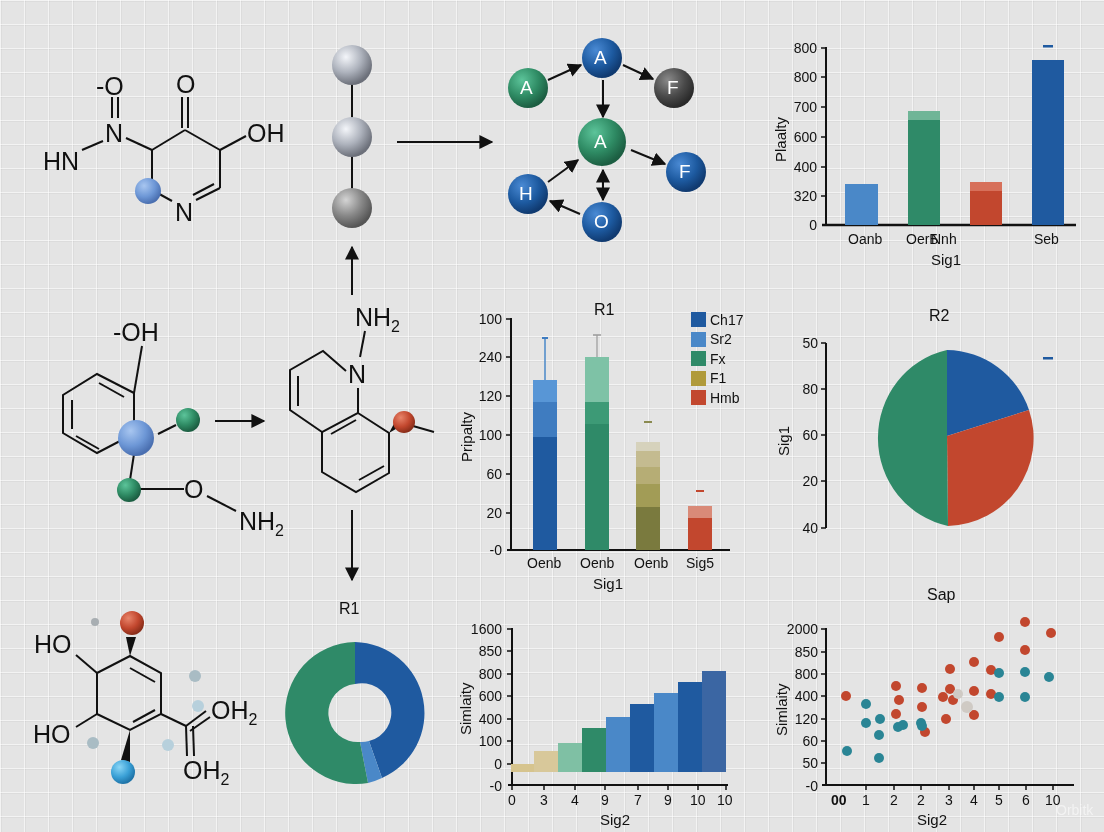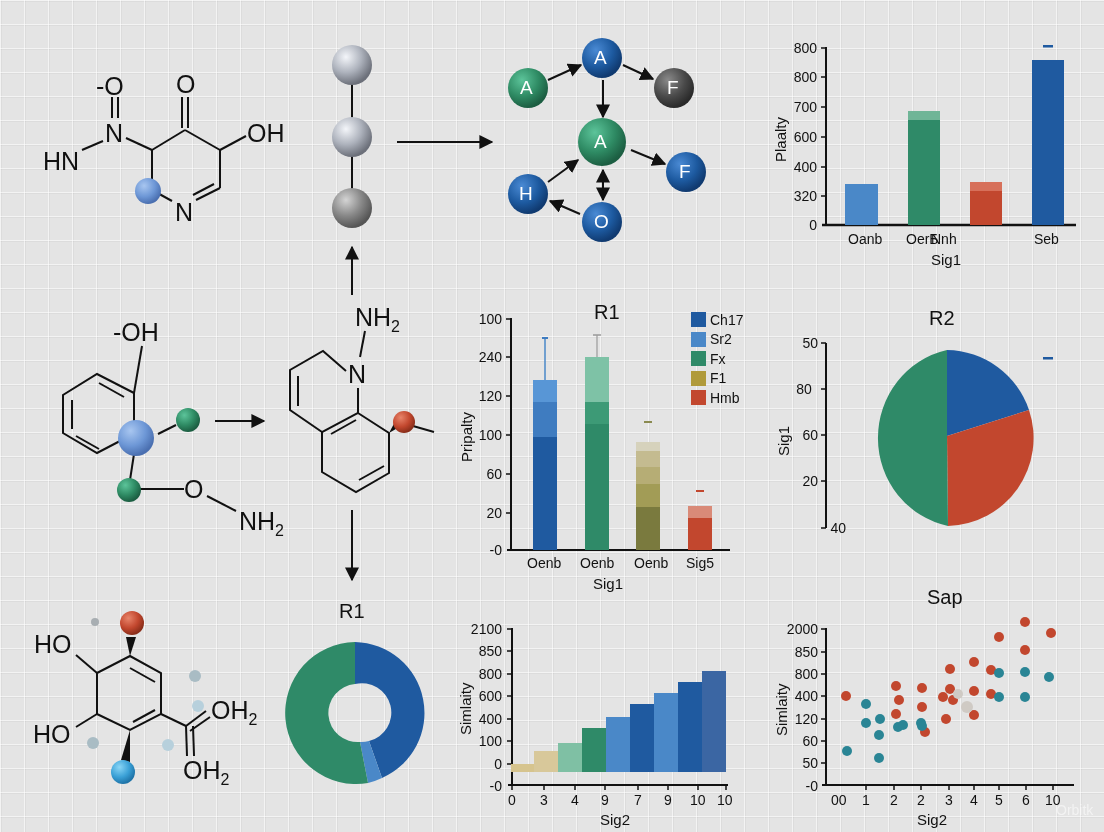--- a/index.html
+++ b/index.html
@@ -16,21 +16,21 @@
     font-family: "Liberation Sans", sans-serif;
     color: #111;
   }
   .abs { position: absolute; }
   svg.full { position: absolute; left: 0; top: 0; }
   .lbl { position: absolute; font-family: "Liberation Sans", sans-serif; color: #111; white-space: nowrap; line-height: 1; }
   .chem { font-size: 25px; }
   .sub { font-size: 16px; vertical-align: -6px; }
   .tick { font-size: 14px; }
   .tickR { text-align: right; }
-  .ctitle { font-size: 20px; }
+  .ctitle { font-size: 16px; }
   .axlbl { font-size: 15px; }
   .rot { transform: rotate(-90deg); transform-origin: left top; }
   .legend-row { display: flex; align-items: center; height: 19.5px; }
   .legend-swatch { width: 15px; height: 15px; margin-right: 4px; }
   .legend-text { font-size: 14px; }
   .watermark { position: absolute; font-size: 14px; color: rgba(255,255,255,0.55); }
 </style>
 </head>
 <body>
 
@@ -422,34 +422,34 @@
       <span class="legend-text">F1</span>
     </div>
   <div class="legend-row">
       <div class="legend-swatch" style="background:#c2472e"></div>
       <span class="legend-text">Hmb</span>
     </div>
 </div>
 
 <div class="lbl ctitle" style="left:929px;top:308px;">R2</div>
 <div class="lbl tick tickR" style="left:790px;top:336px;width:28px;">50</div>
-<div class="lbl tick tickR" style="left:790px;top:382px;width:28px;text-align:center;">80</div>
+<div class="lbl tick tickR" style="left:790px;top:382px;width:28px;">80</div>
 <div class="lbl tick tickR" style="left:790px;top:428px;width:28px;">60</div>
 <div class="lbl tick tickR" style="left:790px;top:474px;width:28px;">20</div>
-<div class="lbl tick tickR" style="left:818px;top:521px;width:28px;text-align:right;">40</div>
+<div class="lbl tick tickR" style="left:790px;top:521px;width:28px;text-align:right;">40</div>
 <div class="lbl axlbl rot" style="left:776px;top:456px;">Sig1</div>
 
 <div class="lbl chem" style="left:34px;top:632px;">HO</div>
 <div class="lbl chem" style="left:33px;top:722px;">HO</div>
 <div class="lbl chem" style="left:211px;top:698px;">OH<span class="sub">2</span></div>
 <div class="lbl chem" style="left:183px;top:758px;">OH<span class="sub">2</span></div>
 
 <div class="lbl ctitle" style="left:339px;top:601px;">R1</div>
 
-<div class="lbl tick tickR" style="left:462px;top:622px;width:40px;">2100</div>
+<div class="lbl tick tickR" style="left:462px;top:622px;width:40px;">1600</div>
 <div class="lbl tick tickR" style="left:462px;top:644px;width:40px;">850</div>
 <div class="lbl tick tickR" style="left:462px;top:667px;width:40px;">800</div>
 <div class="lbl tick tickR" style="left:462px;top:689px;width:40px;">600</div>
 <div class="lbl tick tickR" style="left:462px;top:712px;width:40px;">400</div>
 <div class="lbl tick tickR" style="left:462px;top:734px;width:40px;">100</div>
 <div class="lbl tick tickR" style="left:462px;top:757px;width:40px;">0</div>
 <div class="lbl tick tickR" style="left:462px;top:779px;width:40px;">-0</div>
 <div class="lbl axlbl rot" style="left:458px;top:735px;">Simlaity</div>
 <div class="lbl tick" style="left:508px;top:793px;">0</div>
 <div class="lbl tick" style="left:540px;top:793px;">3</div>
@@ -464,21 +464,21 @@
 <div class="lbl ctitle" style="left:927px;top:587px;">Sap</div>
 <div class="lbl tick tickR" style="left:780px;top:622px;width:38px;">2000</div>
 <div class="lbl tick tickR" style="left:780px;top:645px;width:38px;">850</div>
 <div class="lbl tick tickR" style="left:780px;top:667px;width:38px;">800</div>
 <div class="lbl tick tickR" style="left:780px;top:689px;width:38px;">400</div>
 <div class="lbl tick tickR" style="left:780px;top:712px;width:38px;">120</div>
 <div class="lbl tick tickR" style="left:780px;top:734px;width:38px;">60</div>
 <div class="lbl tick tickR" style="left:780px;top:756px;width:38px;">50</div>
 <div class="lbl tick tickR" style="left:780px;top:779px;width:38px;">-0</div>
 <div class="lbl axlbl rot" style="left:774px;top:736px;">Simlaity</div>
-<div class="lbl tick" style="left:831px;top:793px;">00</div>
+<div class="lbl tick" style="left:831px;top:793px;font-weight:bold;">00</div>
 <div class="lbl tick" style="left:862px;top:793px;">1</div>
 <div class="lbl tick" style="left:890px;top:793px;">2</div>
 <div class="lbl tick" style="left:917px;top:793px;">2</div>
 <div class="lbl tick" style="left:945px;top:793px;">3</div>
 <div class="lbl tick" style="left:970px;top:793px;">4</div>
 <div class="lbl tick" style="left:995px;top:793px;">5</div>
 <div class="lbl tick" style="left:1022px;top:793px;">6</div>
 <div class="lbl tick" style="left:1045px;top:793px;">10</div>
 <div class="lbl axlbl" style="left:917px;top:812px;">Sig2</div>
 

